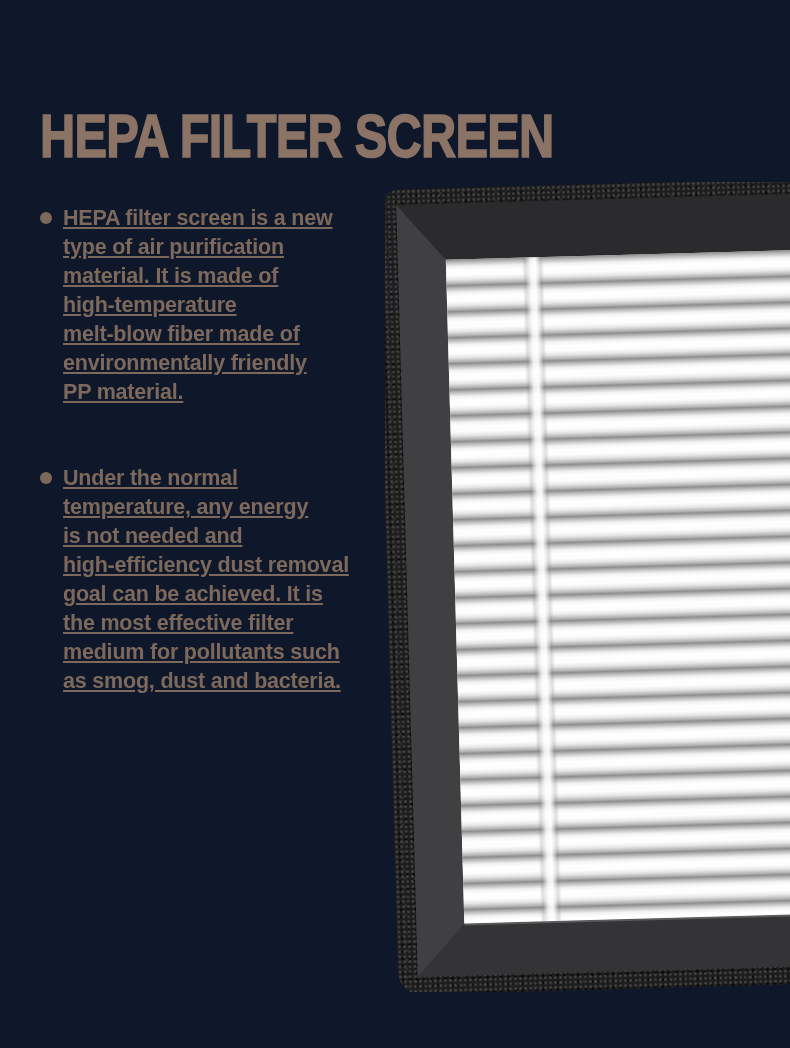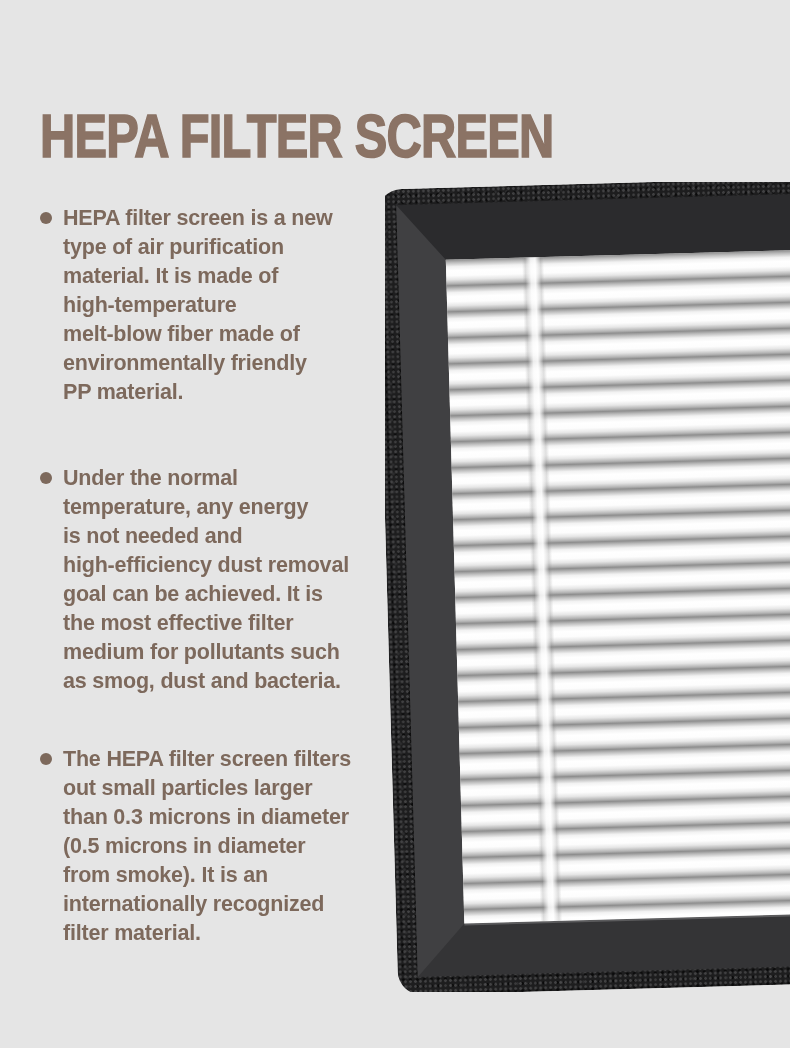--- a/index.html
+++ b/index.html
@@ -1,36 +1,36 @@
 <!DOCTYPE html>
 <html><head>
 <meta charset="utf-8">
 <style>
   html,body{margin:0;padding:0;background:#ffffff;}
   .canvas{
-    position:relative;width:790px;height:1048px;background:#e5e5e5;
+    position:relative;width:790px;height:1048px;background:#0f172a;
     overflow:hidden;font-family:"Liberation Sans", sans-serif;
   }
   
   .title{
     position:absolute;left:40px;top:60px;
     font-size:61px;font-weight:bold;line-height:70px;
     color:#8b7365;-webkit-text-stroke:1.6px #8b7365;
     letter-spacing:-1px;white-space:nowrap;
     transform:scaleX(.80);transform-origin:0 50%;
   }
   
   .bullet{position:absolute;left:40px;width:340px;}
   .bullet-dot{
     position:absolute;left:0;top:8px;width:12px;height:12px;border-radius:50%;
     background:#7d695c;
   }
   .bullet-text{
     margin:0 0 0 23px;font-size:21.5px;font-weight:bold;line-height:29px;
-    color:#7d695c;white-space:pre-line;letter-spacing:-0.2px;
+    color:#7d695c;white-space:pre-line;letter-spacing:-0.2px;text-decoration:underline;
   }
   .bullet-1{top:204px;}
   .bullet-2{top:464px;}
   .bullet-3{top:745px;}
   
   .photo{
     position:absolute;left:385px;top:182px;width:405px;height:810px;
     overflow:hidden;
   }
   .photo-rot{position:absolute;inset:0;transform:rotate(-1.6deg);}
@@ -94,30 +94,20 @@
     <p class="bullet-text">Under the normal
 temperature, any energy
 is not needed and
 high-efficiency dust removal
 goal can be achieved. It is
 the most effective filter
 medium for pollutants such
 as smog, dust and bacteria.</p>
   </div>
 
-  <div class="bullet bullet-3">
-    <span class="bullet-dot"></span>
-    <p class="bullet-text">The HEPA filter screen filters
-out small particles larger
-than 0.3 microns in diameter
-(0.5 microns in diameter
-from smoke). It is an
-internationally recognized
-filter material.</p>
-  </div>
 
   <div class="photo">
     <div class="photo-rot">
       <div class="foam"></div>
       <div class="frame">
         <div class="pleats"></div>
         <div class="seam"></div>
         <div class="frame-edge-highlight"></div>
       </div>
     </div>

